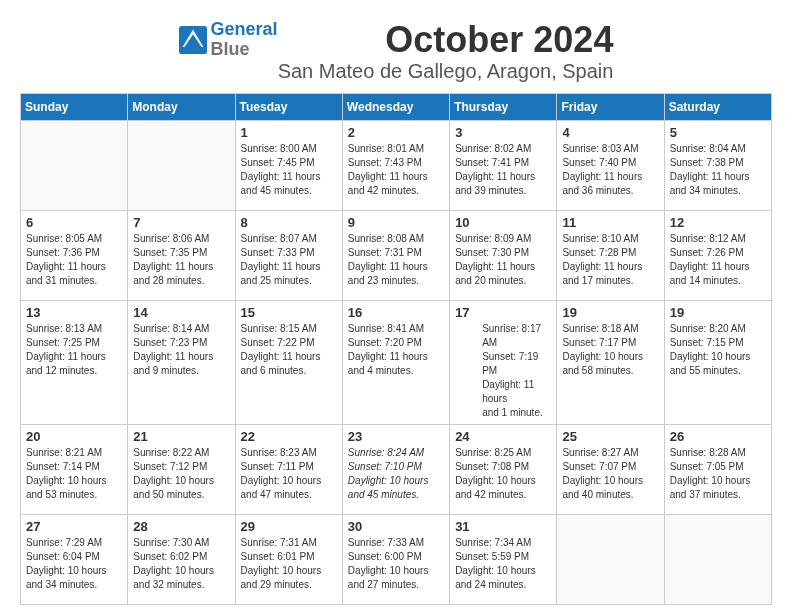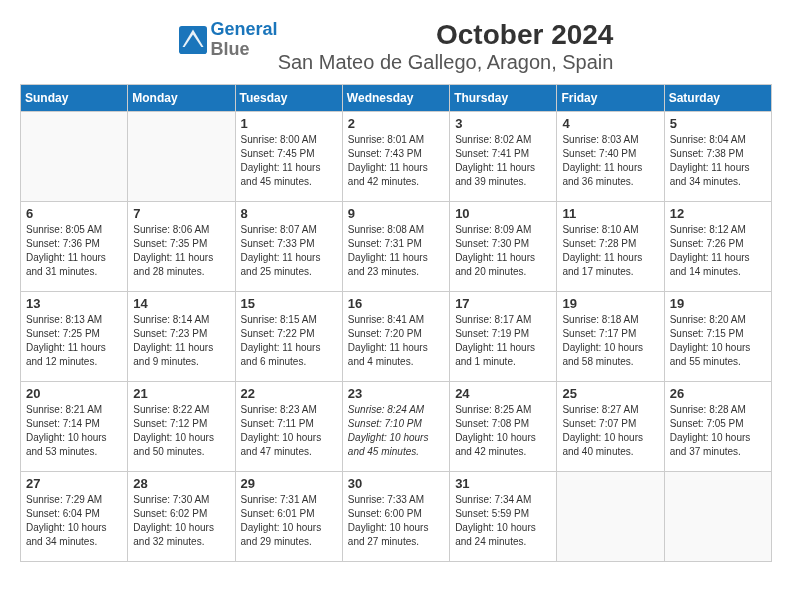--- a/index.html
+++ b/index.html
@@ -31,21 +31,21 @@
       color: #1a75bb;
     }
     .logo-icon {
       width: 28px;
       height: 28px;
     }
     .title-block {
       text-align: right;
     }
     .month-title {
-      font-size: 28px;
+      font-size: 36px;
       font-weight: bold;
       color: #333;
       line-height: 1.1;
     }
     .location {
       font-size: 20px;
       color: #555;
     }
     table {
       width: 100%;
@@ -233,21 +233,21 @@
         </td>
         <td>
           <span class="day-num">16</span>
           <div class="cell-text" style="white-space: pre-line;">Sunrise: 8:41 AM
 Sunset: 7:20 PM
 Daylight: 11 hours
 and 4 minutes.</div>
         </td>
         <td>
           <span class="day-num">17</span>
-          <div class="cell-text" style="white-space: pre-line;">Sunrise: 8:17 AM
+          <div class="cell-text" style="white-space: pre-line; margin-left: 27px;">Sunrise: 8:17 AM
 Sunset: 7:19 PM
 Daylight: 11 hours
 and 1 minute.</div>
         </td>
         <td>
           <span class="day-num">19</span>
           <div class="cell-text" style="white-space: pre-line;">Sunrise: 8:18 AM
 Sunset: 7:17 PM
 Daylight: 10 hours
 and 58 minutes.</div>

